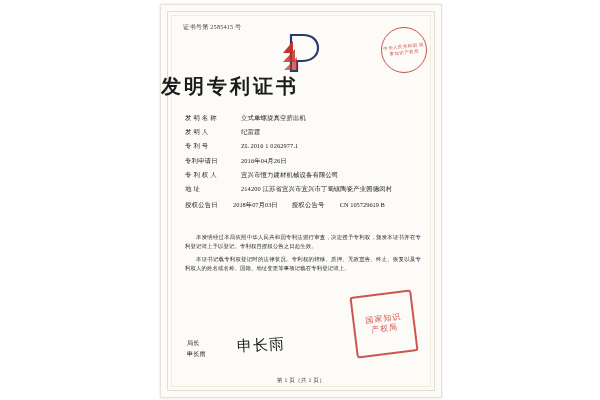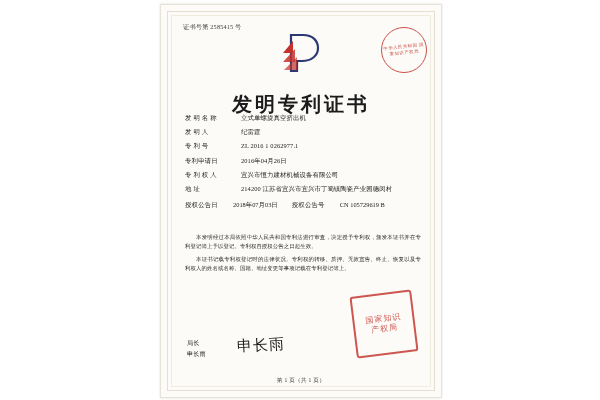--- a/index.html
+++ b/index.html
@@ -44,22 +44,21 @@
     font-size:6.2px;color:#3a3a3a;letter-spacing:.2px;
   }
 
   
   .logo{
     position:absolute;left:50%;top:26px;transform:translateX(-50%);
     width:56px;height:44px;
   }
 
   .title{
-    position:absolute;left:0;right:0;top:86px;
-    text-align:center;
+    position:absolute;left:0;right:0;top:68px;
     font-size:20px;
     letter-spacing:3px;
     color:#1b1b1b;
     font-weight:bold;
     font-family:"DejaVu Serif", serif;
   }
 
   
   .seal-top{
     position:absolute;right:14px;top:22px;

